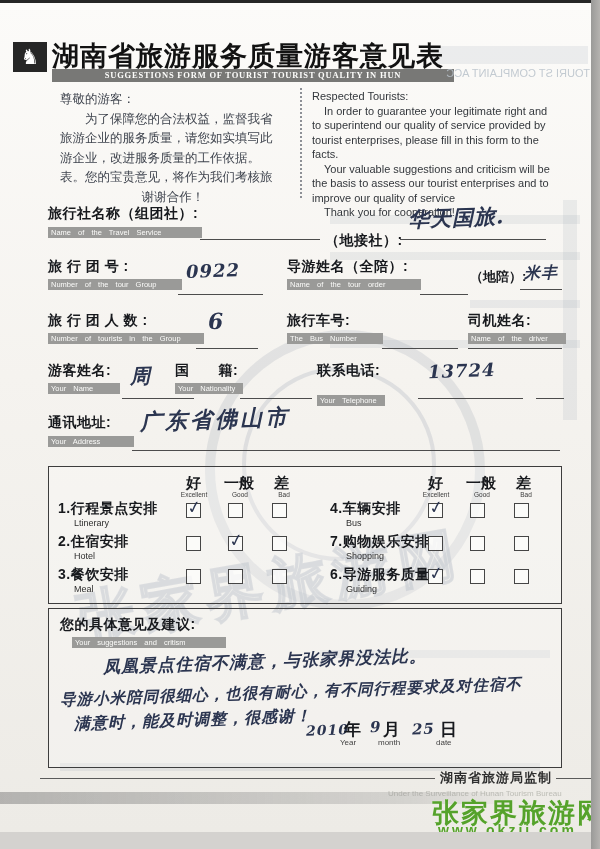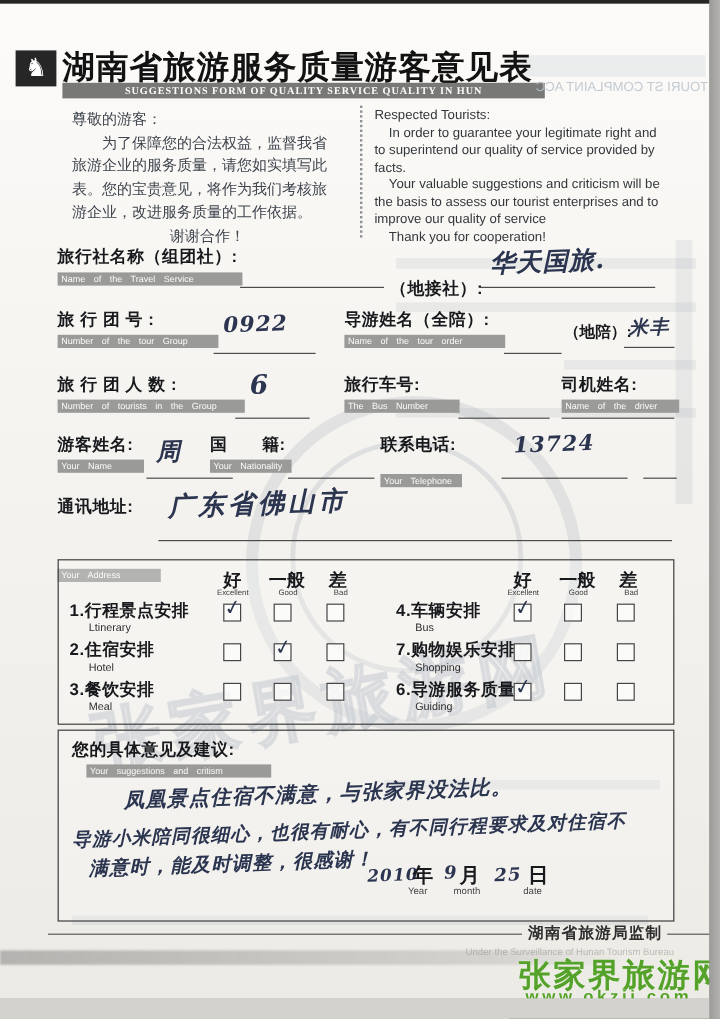--- a/index.html
+++ b/index.html
@@ -56,36 +56,37 @@
   <div class="abs smudge" style="left:330px;top:340px;width:250px;height:8px;"></div>
   <div class="abs smudge" style="left:563px;top:200px;width:14px;height:220px;"></div>
   <div class="abs smudge" style="left:320px;top:650px;width:230px;height:8px;"></div>
   <div class="abs smudge" style="left:60px;top:763px;width:480px;height:8px;"></div>
 
   <div class="abs" style="left:13px;top:42px;width:34px;height:30px;background:#262626;color:#fff;
               font-size:21px;line-height:30px;text-align:center;">♞</div>
   <div class="abs" style="left:52px;top:38px;font-size:27px;font-weight:900;color:#121212;letter-spacing:1px;white-space:nowrap;">湖南省旅游服务质量游客意见表</div>
   <div class="abs" style="left:52px;top:69px;width:402px;height:13px;background:#787876;color:#fdfdfb;
               font-family:'Liberation Serif',serif;font-weight:bold;font-size:8.5px;line-height:13px;
-              text-align:center;letter-spacing:.8px;white-space:nowrap;">SUGGESTIONS FORM OF QUALITY SERVICE QUALITY IN HUN</div>
+              text-align:center;letter-spacing:.8px;white-space:nowrap;">SUGGESTIONS FORM OF TOURIST TOURIST QUALITY IN HUN</div>
   <div class="abs mirror" style="left:300px;top:67px;width:290px;font-size:11px;color:#b9c2cb;opacity:.85;white-space:nowrap;">TOURI ST COMPLAINT ACC</div>
 
   <div class="abs introcn" style="left:60px;top:90px;width:240px;">
     <div class="cnline">尊敬的游客：</div>
     <div class="cnline">　　为了保障您的合法权益，监督我省</div>
     <div class="cnline">旅游企业的服务质量，请您如实填写此</div>
+    <div class="cnline">游企业，改进服务质量的工作依据。</div>
     <div class="cnline">表。您的宝贵意见，将作为我们考核旅</div>
-    <div class="cnline">游企业，改进服务质量的工作依据。</div>
     <div class="cnline" style="text-align:center;padding-right:14px;">谢谢合作！</div>
   </div>
   <div class="abs" style="left:300px;top:88px;height:110px;border-left:2px dotted #8d9096;"></div>
   <div class="abs introen" style="left:312px;top:89px;width:254px;">
     <div>Respected Tourists:</div>
     <div class="ind">In order to guarantee your legitimate right and</div>
     <div>to superintend our quality of service provided by</div>
+    <div>tourist enterprises, please fill in this form to the</div>
     <div>facts.</div>
     <div class="ind">Your valuable suggestions and criticism will be</div>
     <div>the basis to assess our tourist enterprises and to</div>
     <div>improve our quality of service</div>
     <div class="ind">Thank you for cooperation!</div>
   </div>
 
   <div class="abs lbl" style="left:48px;top:205px;">旅行社名称（组团社）:</div>
   <div class="abs strip" style="left:48px;top:227px;width:148px;">Name of the Travel Service</div>
   <div class="abs uline" style="left:200px;top:238px;width:120px;"></div>
@@ -125,21 +126,21 @@
   <div class="abs strip" style="left:175px;top:383px;width:62px;">Your Nationality</div>
   <div class="abs hw" style="left:250px;top:368px;font-size:16px;"></div>
   <div class="abs uline" style="left:240px;top:397px;width:72px;"></div>
   <div class="abs lbl" style="left:317px;top:362px;">联系电话:</div>
   <div class="abs strip" style="left:317px;top:383px;width:62px;margin-top:12px;">Your Telephone</div>
   <div class="abs hw" style="left:428px;top:360px;font-size:18px;">13724</div>
   <div class="abs uline" style="left:418px;top:397px;width:105px;"></div>
   <div class="abs uline" style="left:536px;top:397px;width:28px;"></div>
 
   <div class="abs lbl" style="left:48px;top:414px;">通讯地址:</div>
-  <div class="abs strip" style="left:48px;top:436px;width:80px;margin-top:38px;">Your Address</div>
+  <div class="abs strip" style="left:48px;top:436px;width:80px;">Your Address</div>
   <div class="abs hw" style="left:140px;top:405px;font-size:22px;letter-spacing:3px;">广东省佛山市</div>
   <div class="abs uline" style="left:132px;top:449px;width:428px;"></div>
 
   <div class="abs box" style="left:48px;top:466px;width:512px;height:136px;"></div>
 
   <div class="abs hdr-cn" style="left:186px;top:474px;">好</div>
   <div class="abs hdr-en" style="left:176px;top:491px;width:36px;">Excellent</div>
   <div class="abs hdr-cn" style="left:224px;top:474px;">一般</div>
   <div class="abs hdr-en" style="left:222px;top:491px;width:36px;">Good</div>
   <div class="abs hdr-cn" style="left:274px;top:474px;">差</div>

